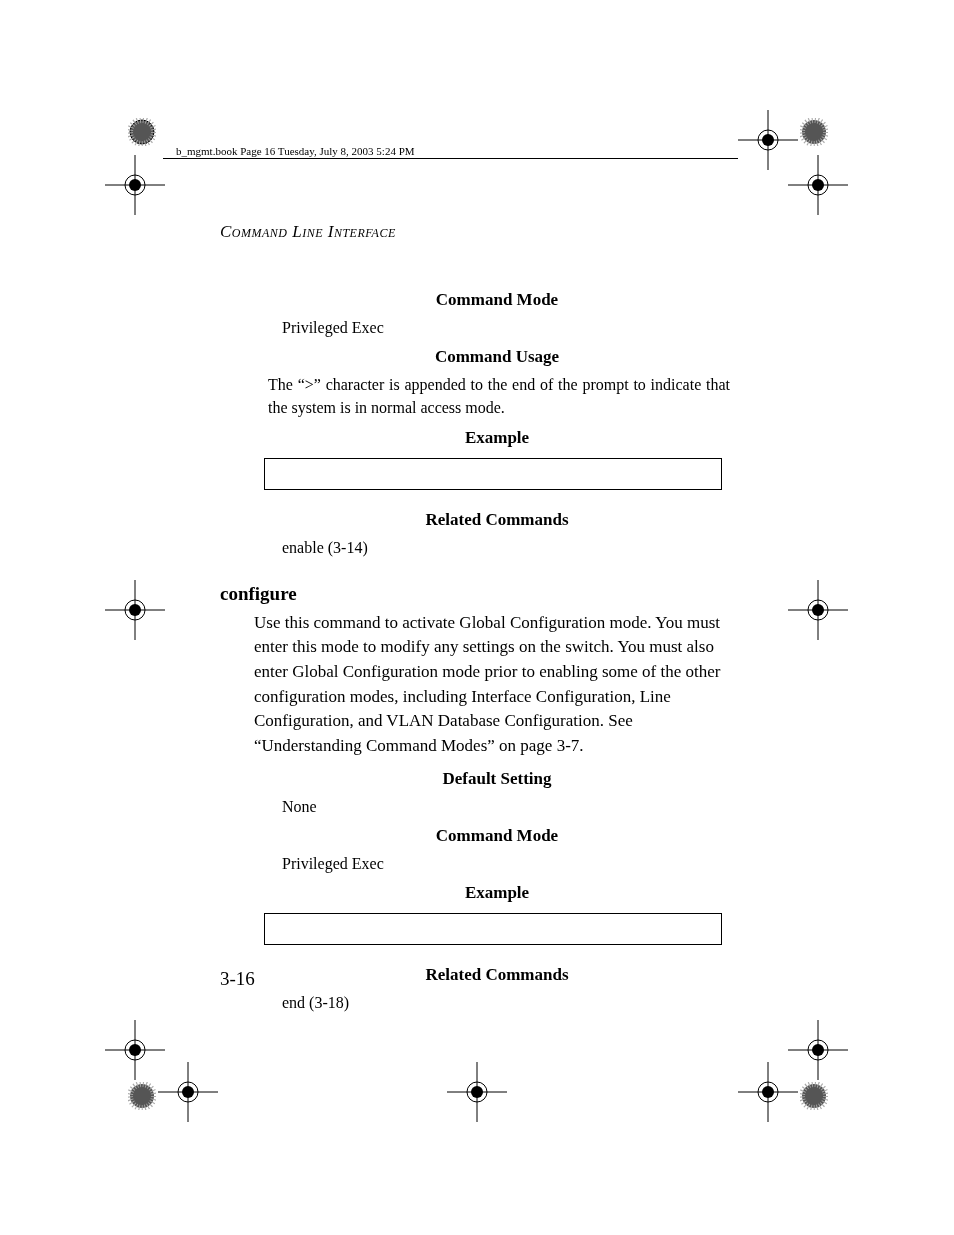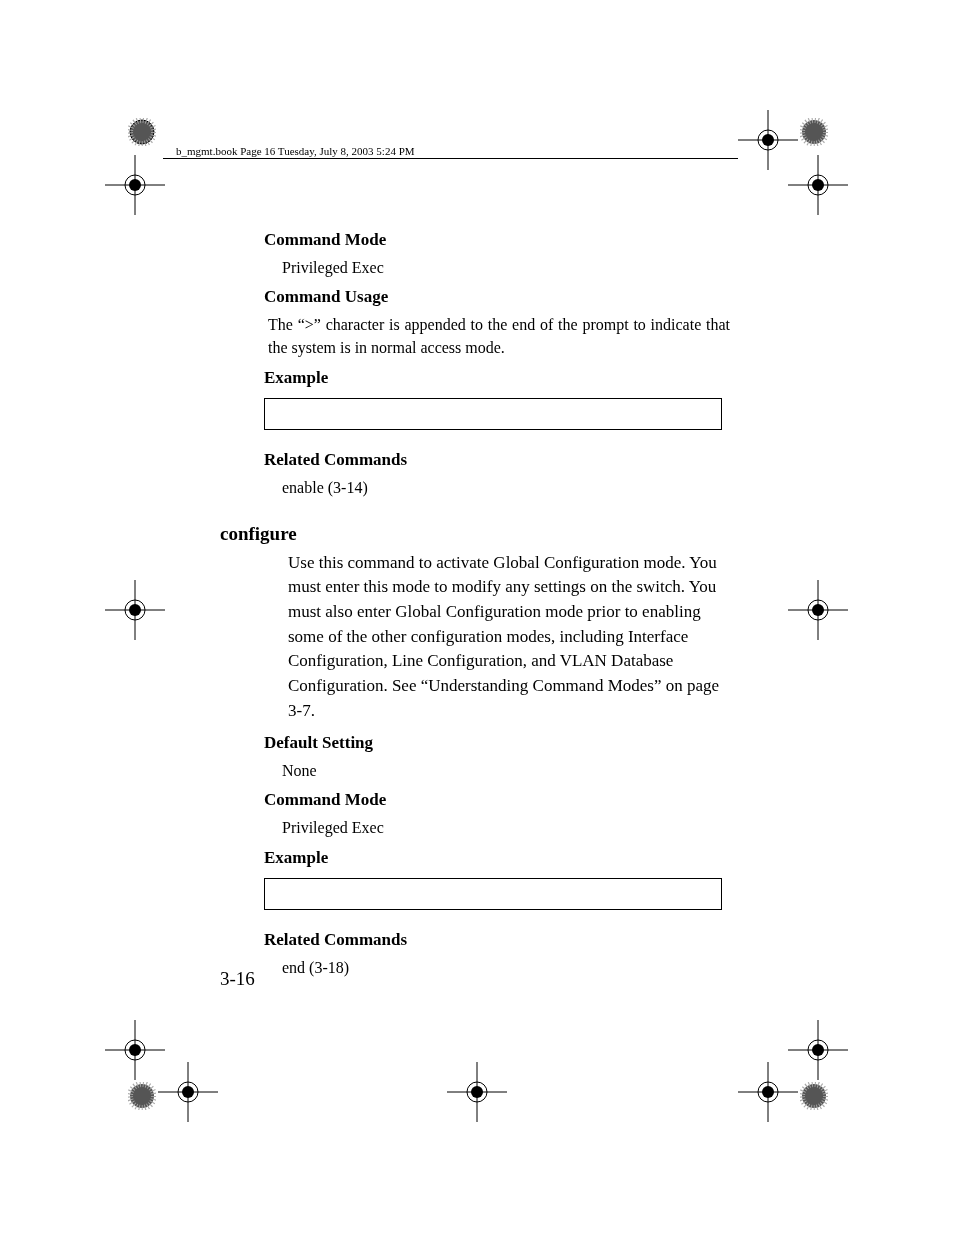--- a/index.html
+++ b/index.html
@@ -31,30 +31,31 @@
     font-size: 17px;
     margin-bottom: 48px;
     letter-spacing: 0.5px;
   }
   .section-heading {
     font-weight: bold;
     font-size: 17px;
     margin-top: 8px;
     margin-bottom: 6px;
     margin-left: 44px;
+    text-align: center;
   }
   .body-text {
     font-size: 16px;
     margin-left: 62px;
     margin-bottom: 8px;
     line-height: 1.45;
   }
   .body-text-wide {
     font-size: 17px;
-    margin-left: 68px;
+    margin-left: 34px;
     margin-bottom: 10px;
     line-height: 1.45;
   }
   .example-box {
     border: 1px solid #000;
     height: 30px;
     margin-left: 44px;
     margin-right: 8px;
     margin-top: 10px;
     margin-bottom: 20px;
@@ -83,20 +84,21 @@
     width:28px;
     height:28px;
   }
 </style>
 </head>
 <body>
 
 <div class="page-header-line">b_mgmt.book  Page 16  Tuesday, July 8, 2003  5:24 PM</div>
 
 <div class="content-area">
+  <div class="running-head">Command Line Interface</div>
 
   <div class="section-heading">Command Mode</div>
   <div class="body-text">Privileged Exec</div>
 
   <div class="section-heading">Command Usage</div>
   <div class="body-text" style="text-align:justify;margin-left:48px;">The “&gt;” character is appended to the end of the prompt to indicate that the system is in normal access mode.</div>
 
   <div class="section-heading">Example</div>
   <div class="example-box"></div>
 

